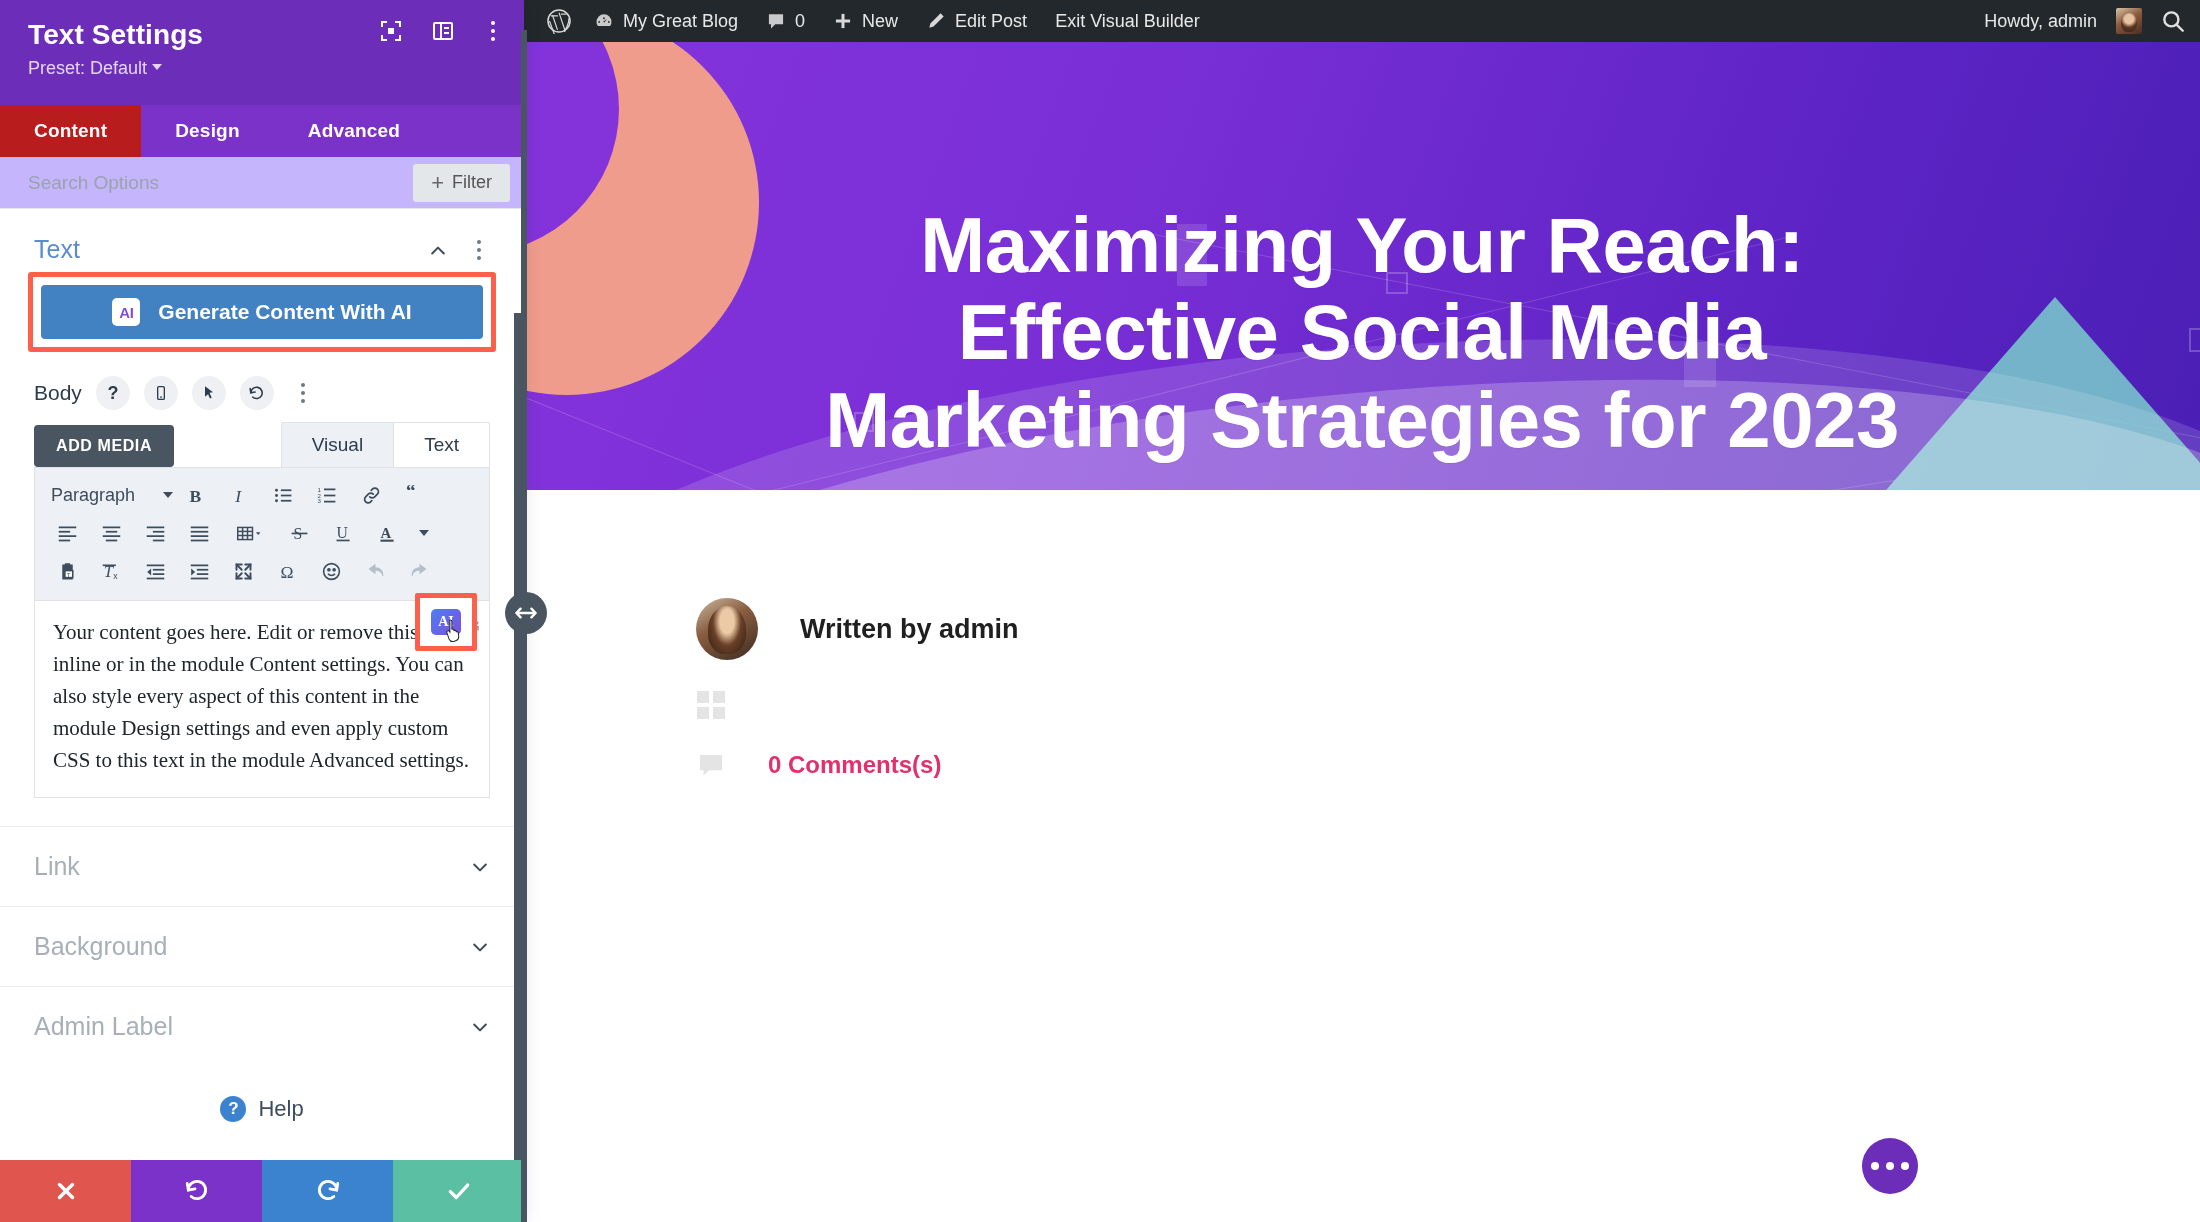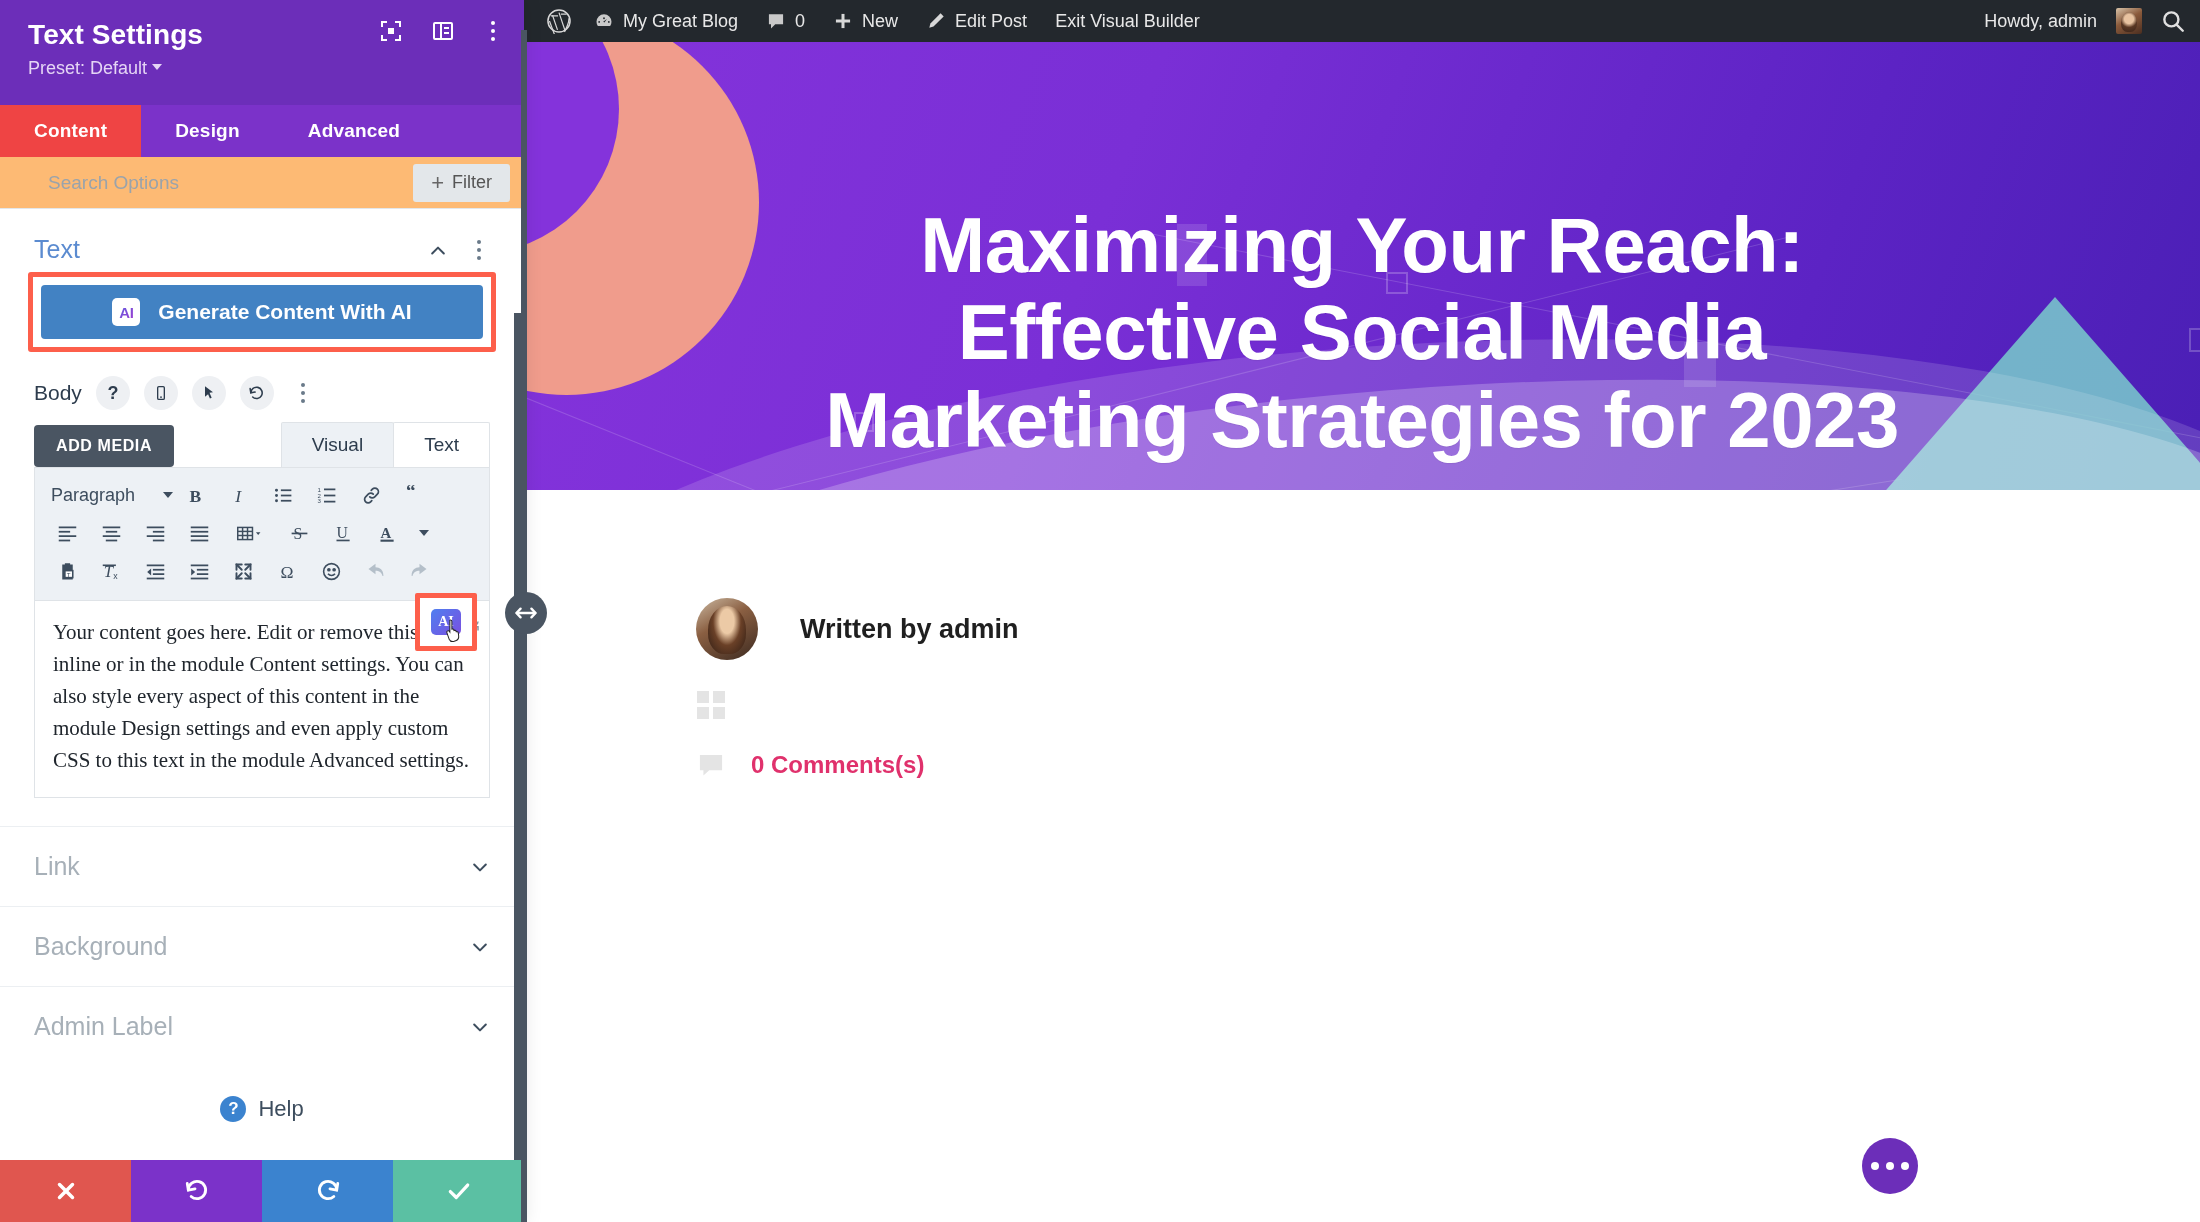--- a/index.html
+++ b/index.html
@@ -48,26 +48,26 @@
            width: 22px; cursor:pointer;}
   .kebab i { display:block; width:4px;height:4px;border-radius:50%;background:#fff; }
 
   .sb-tabs { display: flex; background: #7B32C9; height: 52px; }
   .sb-tab {
     flex: 0 0 auto; padding: 0 34px;
     display: flex; align-items: center; justify-content: center;
     color: #fff; font-size: 19px; font-weight: 600; cursor: pointer;
     letter-spacing: .2px;
   }
-  .sb-tab.active { background: #ef4444; }
+  .sb-tab.active { background: #b91c1c; }
 
   .sb-search {
     display: flex; align-items: center; justify-content: space-between;
-    background: #fdba74; border-bottom: 1px solid #e3e7ea;
-    padding: 0 14px 0 48px; height: 52px; position: relative; gap: 36px;
+    background: #c4b5fd; border-bottom: 1px solid #e3e7ea;
+    padding: 0 14px 0 28px; height: 52px; position: relative; gap: 36px;
   }
   .sb-search-input {
     border: none; background: transparent; outline: none;
     font-size: 19px; color: #555; font-family: "Liberation Sans", sans-serif;
     width: 320px;
   }
   .sb-search-input::placeholder { color: #9aa3ab; }
   .filter-btn {
     background: #e3e7ea; color: #555; border: none;
     font-size: 18px; font-weight: 400; padding: 8px 18px; border-radius: 3px;
@@ -312,21 +312,21 @@
     background: linear-gradient(150deg,#cdbba4 0%, #8a5f42 40%, #3c2a20 100%);
     position:relative; overflow:hidden; flex:0 0 62px;
   }
   .avatar-lg::after {
     content:""; position:absolute; left:12px; top:8px; width:38px;height:48px;
     border-radius:50% 50% 42% 42%;
     background: radial-gradient(ellipse at 50% 32%, #eccaa6 0 26%, #6a4027 52%, #2f1d14 100%);
   }
   .meta-author-name { font-size: 27px; font-weight:700; color:#1f1f1f; }
 
-  .meta-line { display:flex; align-items:center; gap:25px; margin-top: 30px; }
+  .meta-line { display:flex; align-items:center; gap:42px; margin-top: 30px; }
   .meta-icon { width: 30px; height:30px; flex:0 0 30px; display:flex;align-items:center;justify-content:center;}
   .meta-value { font-size: 24px; font-weight:700; color:#e0316c; cursor:pointer; }
   .grid4 { display:grid; grid-template-columns: 12px 12px; grid-template-rows: 12px 12px; gap:4px;}
   .grid4 i { background:#e4e4e4; display:block; }
 
   .fab {
     position:absolute; left: 1338px; top: 1138px;
     width: 56px; height:56px; border-radius:50%; background:#6C2EB9;
     display:flex; align-items:center; justify-content:center; gap:7px;
     cursor:pointer; z-index:20;

